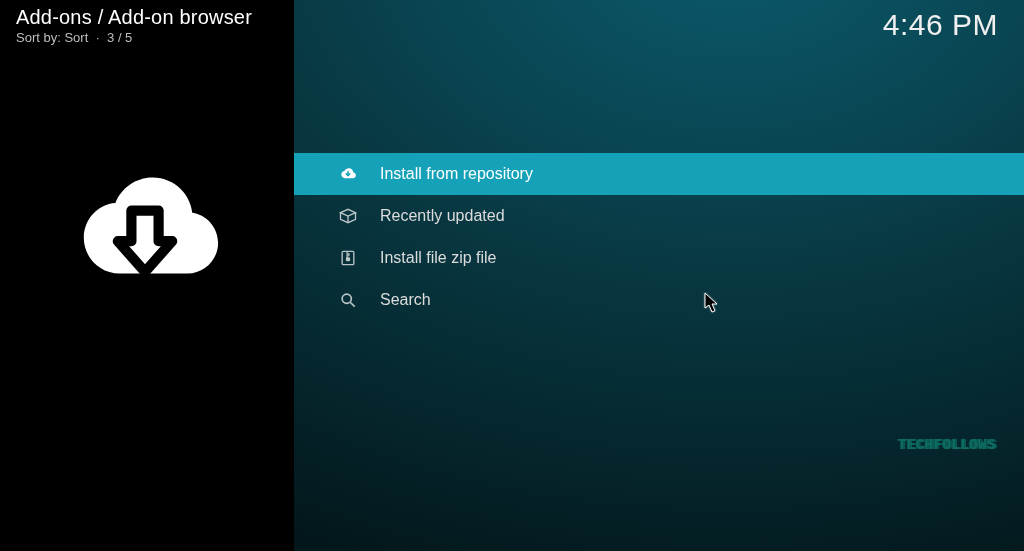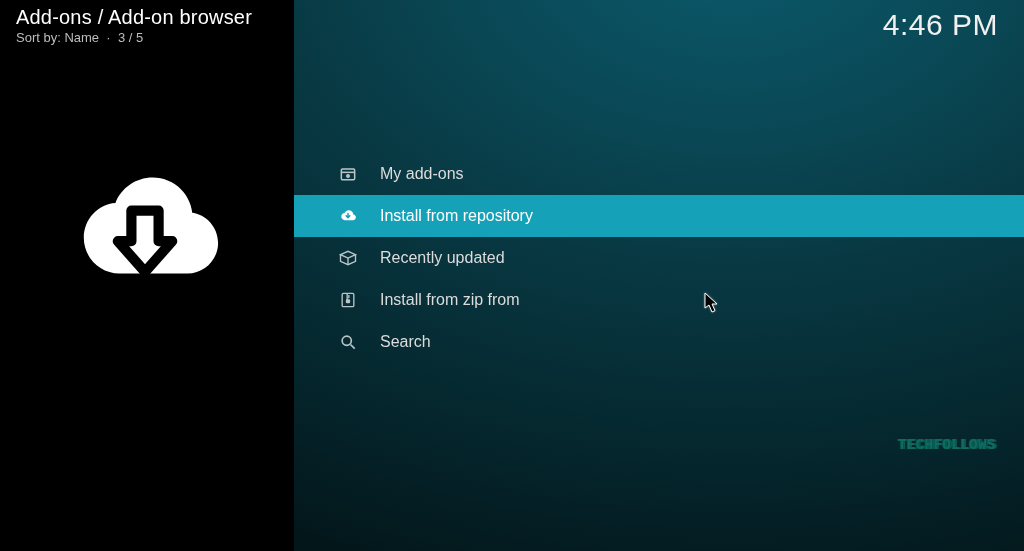--- a/index.html
+++ b/index.html
@@ -92,49 +92,39 @@
     margin-left: 6px;
   }
 </style>
 </head>
 <body>
 
 <div class="sidebar">
   <div class="breadcrumb">Add-ons / Add-on browser</div>
   <div class="sortline">
     <span>Sort by:</span>
-    <span>Name</span>
+    <span>Sort</span>
     &nbsp;·&nbsp;
     <span>3 / 5</span>
   </div>
   <div class="big-icon">
     <svg viewBox="0 0 100 100">
       <path fill="#ffffff" d="M78 42c0-13-10.5-23.5-23.5-23.5-10 0-18.5 6.2-21.9 15C22.6 34 14 42.9 14 54c0 11.6 9.4 21 21 21h40c9.9 0 18-8.1 18-18 0-9.2-6.9-16.8-15.8-17.9C77.9 40 78 41 78 42z"></path>
       <g stroke="#000" stroke-width="6" stroke-linecap="round" stroke-linejoin="round" fill="none">
         <path d="M42 38 h16 v18 h8 L50 74 34 56 h8 z" fill="#fff"></path>
       </g>
     </svg>
   </div>
 </div>
 
 <div class="main">
   <div class="clock">4:46 PM</div>
 
   <div class="menu">
 
-    <div class="menu-item">
-      <span class="mi-icon">
-        <svg viewBox="0 0 24 24" fill="none" stroke="#cfd6d8" stroke-width="1.8">
-          <rect x="4" y="6" width="16" height="13" rx="1.5"></rect>
-          <path d="M4 10h16"></path>
-          <circle cx="12" cy="14.5" r="1.5" fill="#cfd6d8"></circle>
-        </svg>
-      </span>
-      <span>My add-ons</span>
-    </div>
 
     <div class="menu-item selected">
       <span class="mi-icon">
         <svg viewBox="0 0 24 24" fill="#ffffff">
           <path d="M18.5 10.1C18.2 7.2 15.8 5 13 5c-2.2 0-4.1 1.3-4.9 3.2C5.8 8.5 4 10.3 4 12.6 4 15 5.9 17 8.3 17H18c1.9 0 3.5-1.6 3.5-3.5 0-1.8-1.4-3.3-3-3.4z"></path>
           <path d="M12 9v5m0 0l-2.2-2.2M12 14l2.2-2.2" stroke="#15a2b8" stroke-width="1.8" fill="none" stroke-linecap="round" stroke-linejoin="round"></path>
         </svg>
       </span>
       <span>Install from repository</span>
     </div>
@@ -151,21 +141,21 @@
     </div>
 
     <div class="menu-item">
       <span class="mi-icon">
         <svg viewBox="0 0 24 24" fill="none" stroke="#cfd6d8" stroke-width="1.6">
           <rect x="5" y="4" width="14" height="16" rx="1.5"></rect>
           <path d="M11 4v4M13 6v4M11 8v4"></path>
           <rect x="10.2" y="12" width="3.6" height="3" rx="0.7" fill="#cfd6d8"></rect>
         </svg>
       </span>
-      <span>Install from zip from</span>
+      <span>Install file zip file</span>
     </div>
 
     <div class="menu-item">
       <span class="mi-icon">
         <svg viewBox="0 0 24 24" fill="none" stroke="#cfd6d8" stroke-width="2">
           <circle cx="10.5" cy="10.5" r="5.5"></circle>
           <path d="M15 15l5 5"></path>
         </svg>
       </span>
       <span>Search</span>

